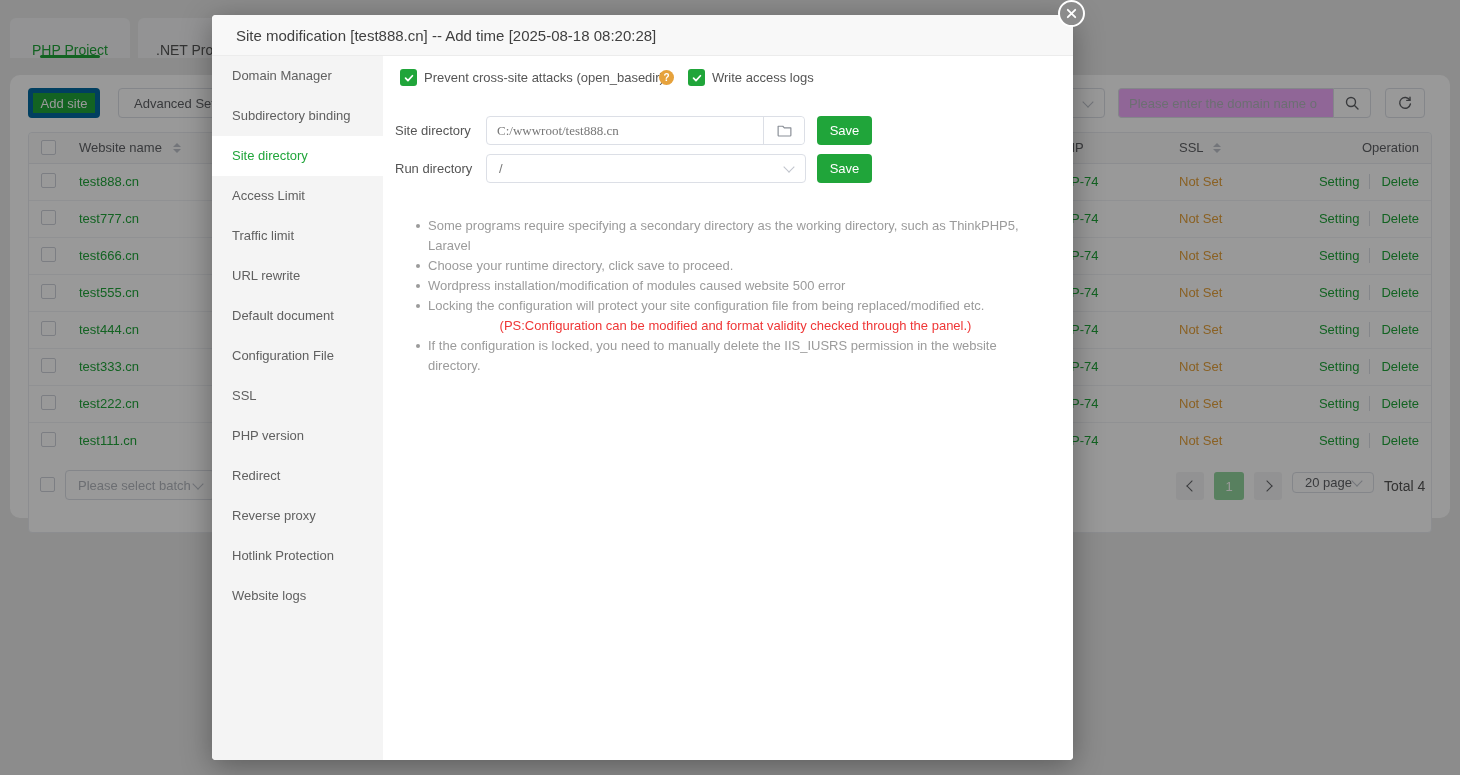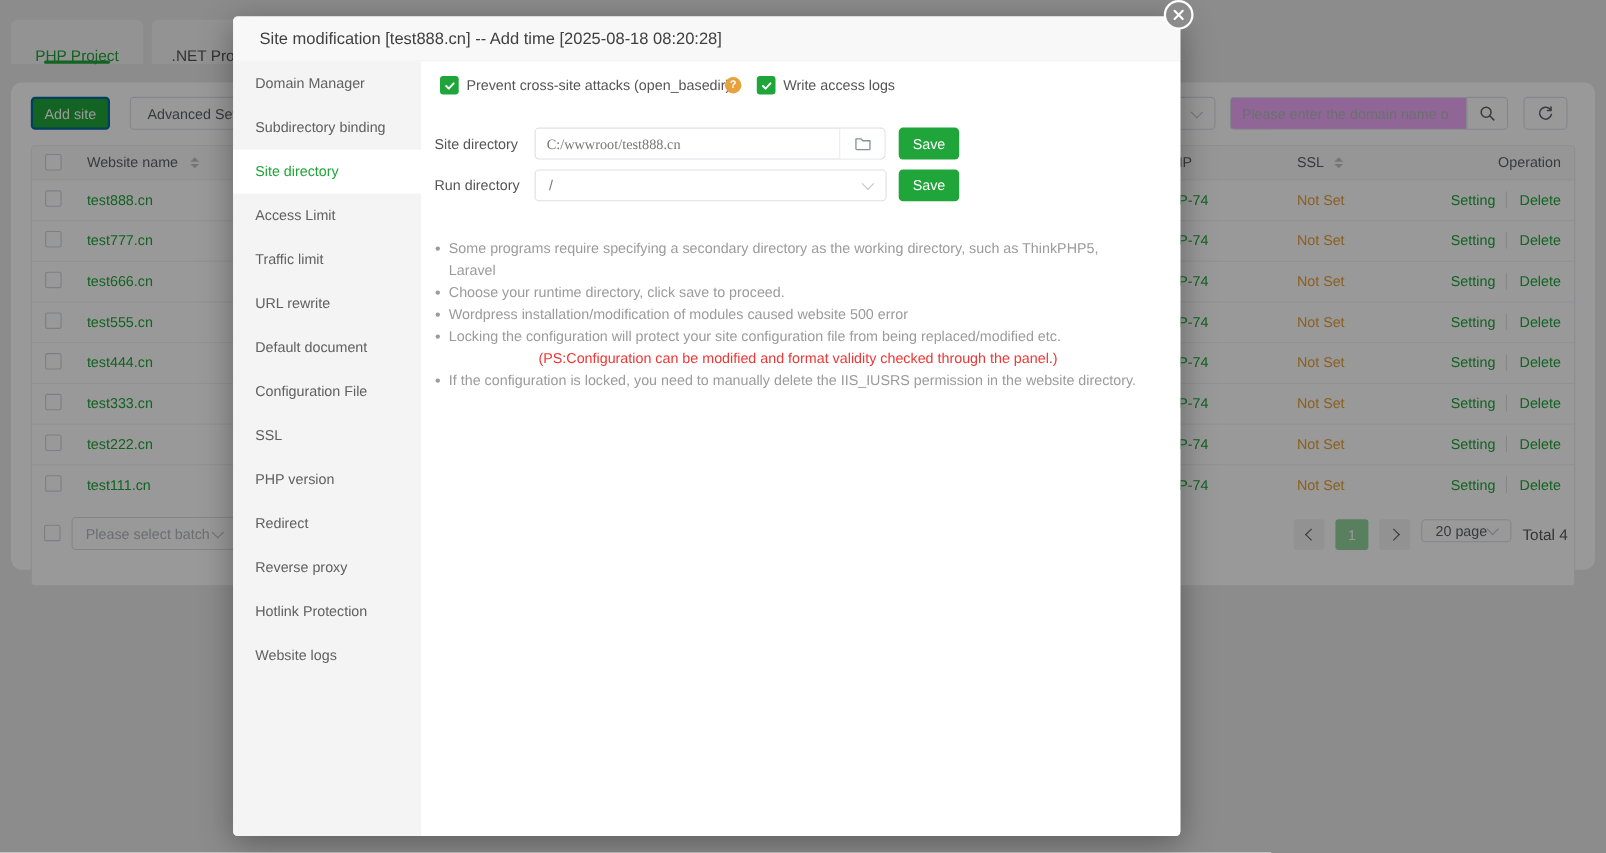--- a/index.html
+++ b/index.html
@@ -7,21 +7,21 @@
   .abs{position:absolute;}
   
   #page{position:absolute;inset:0;background:#eaeaea;}
   .tab{position:absolute;top:18px;height:40px;background:#f5f6f7;border-radius:6px 6px 0 0;
     font-size:14px;color:#555;display:flex;align-items:flex-end;justify-content:center;}
   #tab1{left:10px;width:120px;color:#20a53a;}
   #tab1 .underline{position:absolute;bottom:0;left:30px;width:60px;height:3px;background:#20a53a;border-radius:2px;}
   #tab2{left:138px;width:130px;justify-content:flex-start;padding-left:18px;box-sizing:border-box;}
   #card{position:absolute;left:10px;top:75px;width:1440px;height:443px;background:#fff;border-radius:10px;}
   .btn{box-sizing:border-box;display:flex;align-items:center;justify-content:center;font-size:13px;border-radius:4px;cursor:pointer;}
-  .btn.green{background:#20a53a;color:#fff;border:2px solid #0369a1;}
+  .btn.green{background:#20a53a;color:#fff;border:5px solid #0369a1;}
   .btn.plain{background:#fff;color:#606266;border:1px solid #dcdfe6;}
   #addSite{position:absolute;left:18px;top:13px;width:72px;height:30px;}
   #advSet{position:absolute;left:108px;top:13px;width:150px;height:30px;justify-content:flex-start;padding-left:15px;}
   .selbox{box-sizing:border-box;background:#fff;border:1px solid #dcdfe6;border-radius:4px;position:absolute;
     font-size:13px;color:#b4b8bf;display:flex;align-items:center;padding:0 12px;}
   .selbox .chev{margin-left:auto;}
   #filterSel{left:1012px;top:13px;width:83px;height:30px;}
   #searchWrap{position:absolute;left:1108px;top:13px;height:30px;display:flex;}
   #searchInput{box-sizing:border-box;width:215px;height:30px;border:1px solid #dcdfe6;border-right:none;
     border-radius:4px 0 0 4px;padding:0 10px;font-size:13px;color:#606266;outline:none;background:#f0abfc;}
@@ -88,21 +88,21 @@
   #dirGroup{position:absolute;left:103px;top:60px;width:319px;height:29px;box-sizing:border-box;
     border:1px solid #dcdfe6;border-radius:4px;display:flex;background:#fff;}
   #dirInput{flex:1;border:none;outline:none;font-size:13px;color:#777;padding:0 10px;background:transparent;
     font-family:Liberation Serif, serif;}
   #folderBtn{width:40px;border-left:1px solid #dcdfe6;display:flex;align-items:center;justify-content:center;background:#fff;
     border-radius:0 4px 4px 0;}
   .saveBtn{position:absolute;left:434px;width:55px;height:29px;background:#20a53a;color:#fff;font-size:13px;
     border:none;border-radius:4px;display:flex;align-items:center;justify-content:center;cursor:pointer;}
   #runSel{left:103px;top:98px;width:320px;height:29px;color:#777;}
   #runSel .val{color:#777;}
-  #notes{position:absolute;left:13px;top:160px;right:30px;list-style:none;margin:0;padding:0;}
+  #notes{position:absolute;left:33px;top:160px;right:30px;list-style:none;margin:0;padding:0;}
   #notes li{position:relative;padding-left:12px;font-size:13px;color:#9b9b9b;line-height:20px;}
   #notes li::before{content:"";position:absolute;left:0;top:8px;width:4px;height:4px;border-radius:50%;background:#9b9b9b;}
   #notes .red{color:#ef3636;text-align:center;}
   #closeBtn{position:absolute;left:1058px;top:0px;width:27px;height:27px;box-sizing:border-box;border:2px solid #fff;
     border-radius:50%;background:#8c8c8c;display:flex;align-items:center;justify-content:center;cursor:pointer;}
 </style>
 </head>
 <body>
 
 <div id="page">

